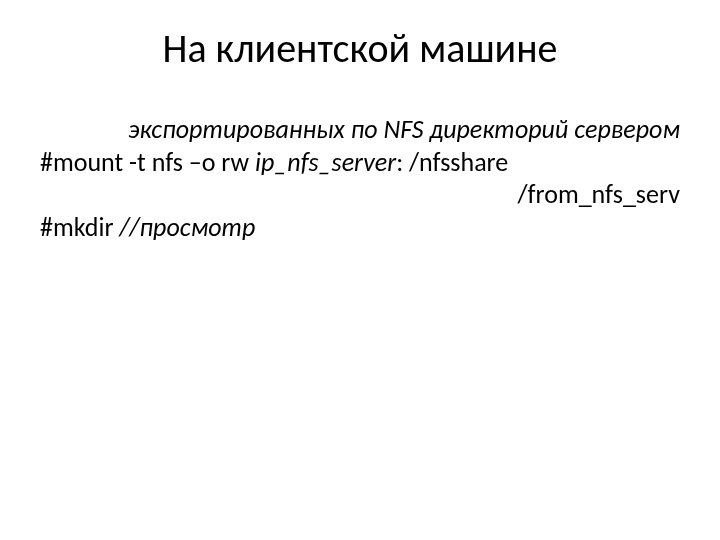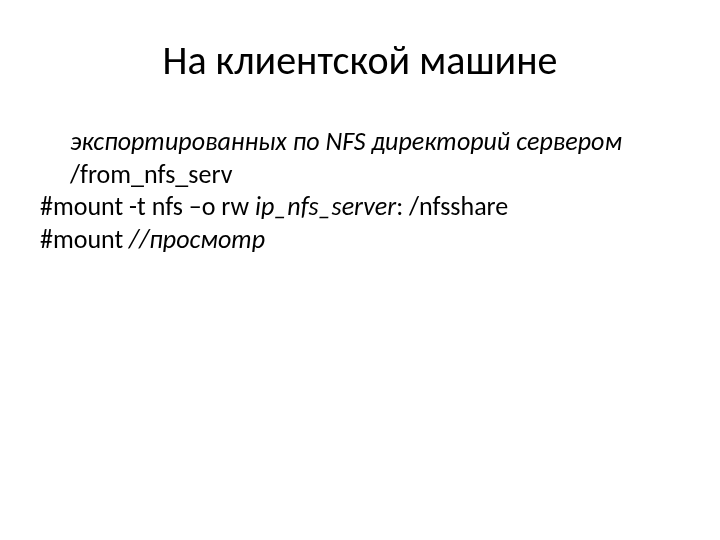--- a/index.html
+++ b/index.html
@@ -9,21 +9,21 @@
     }
     body {
       width: 720px;
       height: 540px;
       background: #ffffff;
       font-family: Calibri, Arial, sans-serif;
       color: #000000;
       overflow: hidden;
     }
     .slide {
-      padding: 32px 40px 40px 40px;
+      padding: 20px 40px 40px 40px;
       width: 100%;
       height: 100%;
     }
     .title {
       font-size: 40px;
       font-weight: 400;
       text-align: center;
       margin-bottom: 40px;
       margin-top: 4px;
     }
@@ -33,26 +33,27 @@
       padding-left: 0;
     }
     .line {
       margin-bottom: 0;
     }
     .italic {
       font-style: italic;
     }
     .indent {
       padding-left: 30px;
+      text-align: right;
     }
   </style>
 </head>
 <body>
 
 <div class="slide">
   <h1 class="title">На клиентской машине</h1>
   <div class="content">
     <div class="line indent italic">экспортированных по NFS директорий сервером</div>
+    <div class="line"><span>#mount -t nfs  –o  rw </span><span class="italic">ip_nfs_server</span><span>: /nfsshare</span></div>
     <div class="line indent">/from_nfs_serv</div>
-    <div class="line"><span>#mount -t nfs  –o  rw </span><span class="italic">ip_nfs_server</span><span>: /nfsshare</span></div>
-    <div class="line"><span>#mount </span><span class="italic">//просмотр</span></div>
+    <div class="line"><span>#mkdir </span><span class="italic">//просмотр</span></div>
   </div>
 </div>
 
 </body></html>

